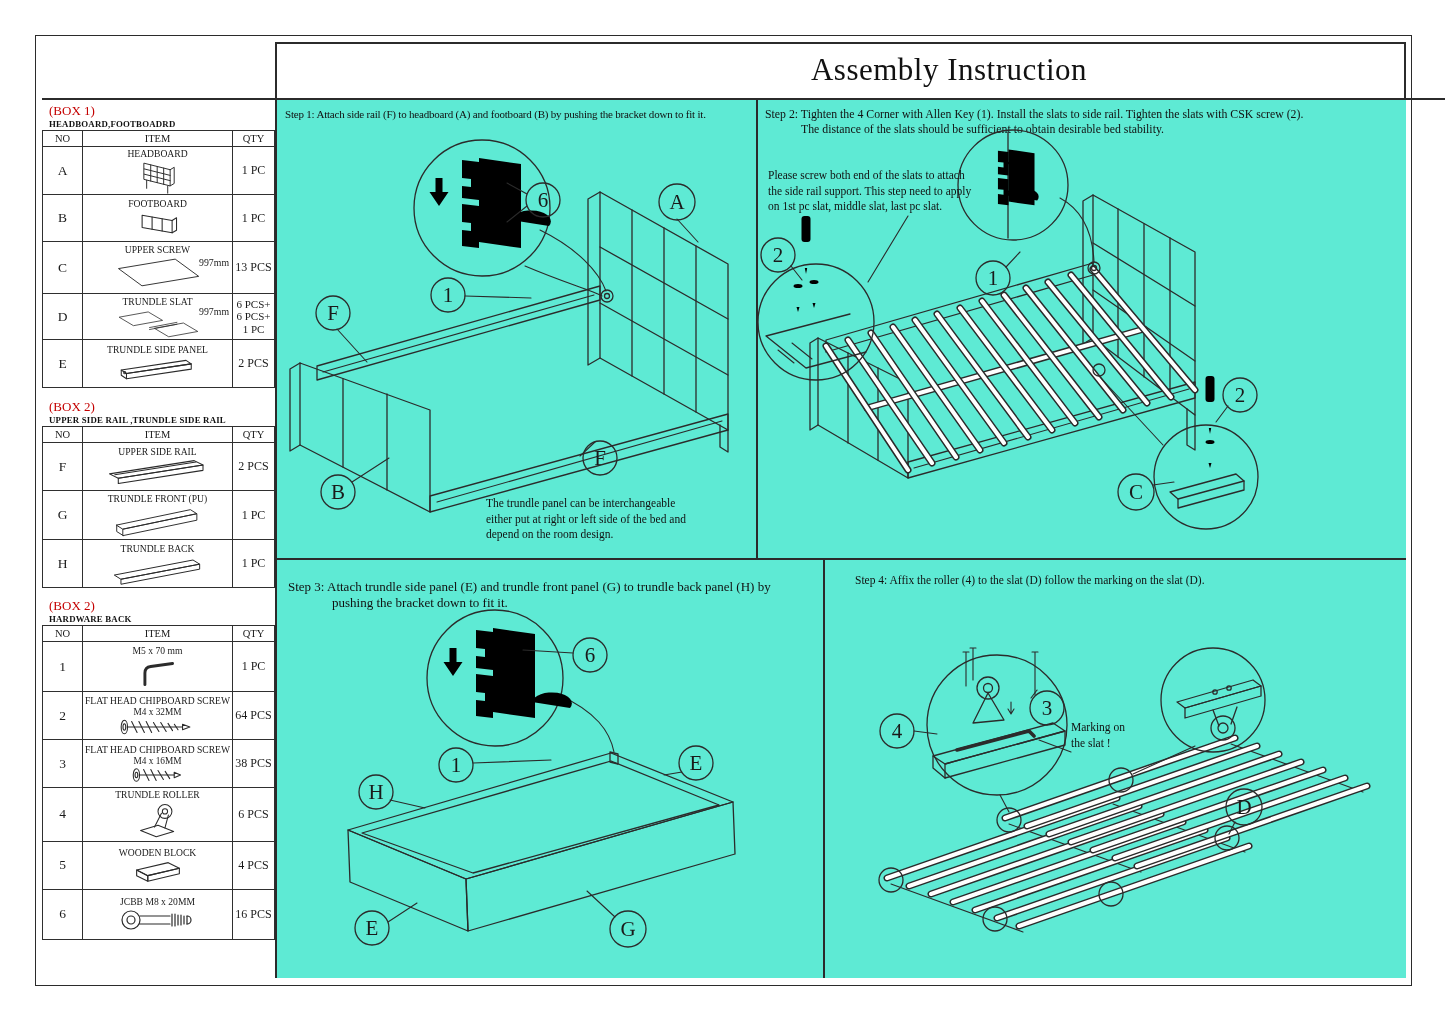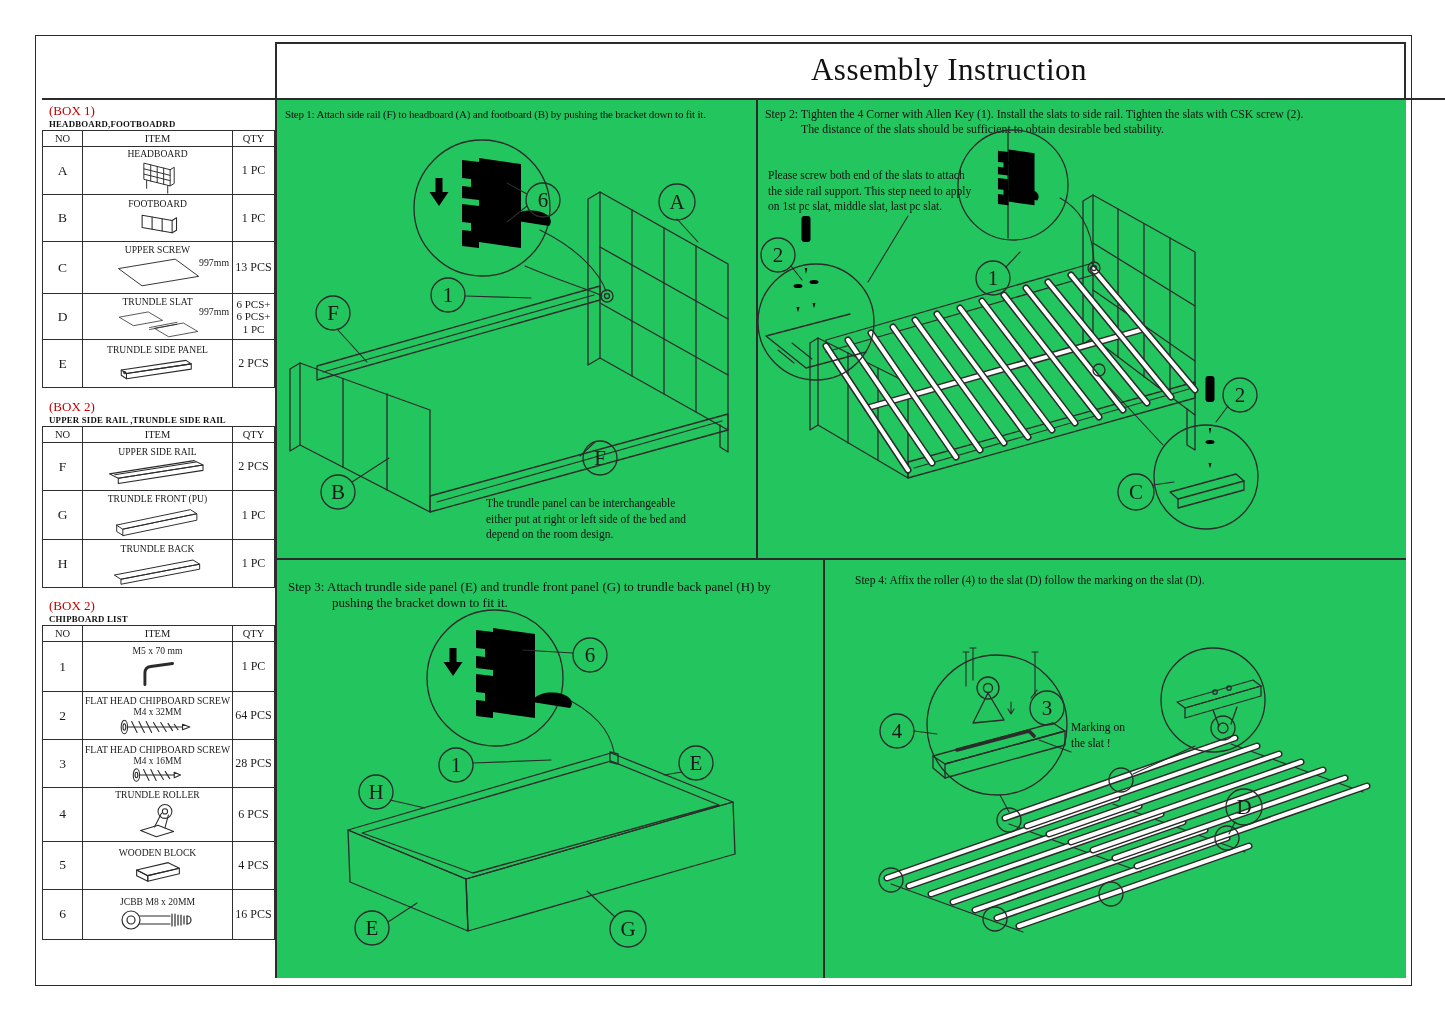--- a/index.html
+++ b/index.html
@@ -10,21 +10,21 @@
   .outer-frame { left:35px; top:35px; width:1377px; height:951px; border:1.5px solid #2b2b2b; }
   .inner-frame { left:42px; top:42px; width:1364px; height:936px; border:2px solid #2b2b2b; }
 
   .sidebar { left:42px; top:42px; width:235px; height:936px; border-right:2px solid #2b2b2b; background:#fff; }
   .sidebar-head { height:58px; border-bottom:2px solid #2b2b2b; }
 
   .titlebar { left:277px; top:42px; width:1344px; height:58px; border-bottom:2px solid #2b2b2b;
               display:flex; align-items:center; justify-content:center; }
   .title { font-size:31px; letter-spacing:0.5px; color:#111; }
 
-  .panel { background:#22c55e; }
+  .panel { background:#5eead4; }
   .panel1 { left:277px; top:100px; width:481px; height:460px; border-right:2px solid #2b2b2b; border-bottom:2px solid #2b2b2b; }
   .panel2 { left:758px; top:100px; width:648px; height:460px; border-bottom:2px solid #2b2b2b; }
   .panel3 { left:277px; top:560px; width:548px; height:418px; border-right:2px solid #2b2b2b; }
   .panel4 { left:825px; top:560px; width:581px; height:418px; }
 
   .steptext { position:absolute; font-size:11.5px; color:#111; white-space:nowrap; }
   .s1 { left:8px; top:8px; font-size:11px; letter-spacing:-0.2px; }
   .s2 { left:7px; top:7px; font-size:11.8px; }
   .s2 .cont { padding-left:36px; }
   .s3 { left:11px; top:19px; font-size:13px; }
@@ -273,21 +273,21 @@
         </svg>
             </div>
       </td>
       <td class="qty">1 PC</td>
     </tr>
   </tbody>
     </table>
 
   <div class="boxlabel" style="margin-top:7px">
     <div class="red">(BOX 2)</div>
-    <div class="sub">CHIPBOARD LIST</div>
+    <div class="sub">HARDWARE BACK</div>
   </div>
   <table class="parts">
     <tbody>
         <tr class="hdr">
       <td class="no">NO</td>
       <td>ITEM</td>
       <td class="qty">QTY</td>
     </tr>
     <tr style="height:50px">
       <td class="no">1</td>
@@ -326,21 +326,21 @@
         <div class="icwrap">
               <svg class="icon" width="64" height="18" viewBox="0 0 64 20">
           <ellipse cx="8" cy="10" rx="3.5" ry="7"></ellipse>
                 <ellipse cx="8" cy="10" rx="1.5" ry="3"></ellipse>
           <path d="M11,10 H50"></path>
           <path d="M16,4 L22,16 M24,4 L30,16 M32,5 L38,15 M40,6 L45,14"></path>
           <path d="M50,7 L57,10 L50,13 Z"></path>
         </svg>
             </div>
       </td>
-      <td class="qty">28 PCS</td>
+      <td class="qty">38 PCS</td>
     </tr>
     <tr style="height:53px">
       <td class="no">4</td>
       <td class="itemcell">
         <div class="iname">TRUNDLE ROLLER</div>
         <div class="icwrap">
               <svg class="icon" width="48" height="40" viewBox="0 0 48 46">
           <polygon points="4,34 22,41 42,35 24,28"></polygon>
           <path d="M20,30 L28,14 M32,31 L36,16"></path>
           <circle cx="32" cy="12" r="8"></circle>

